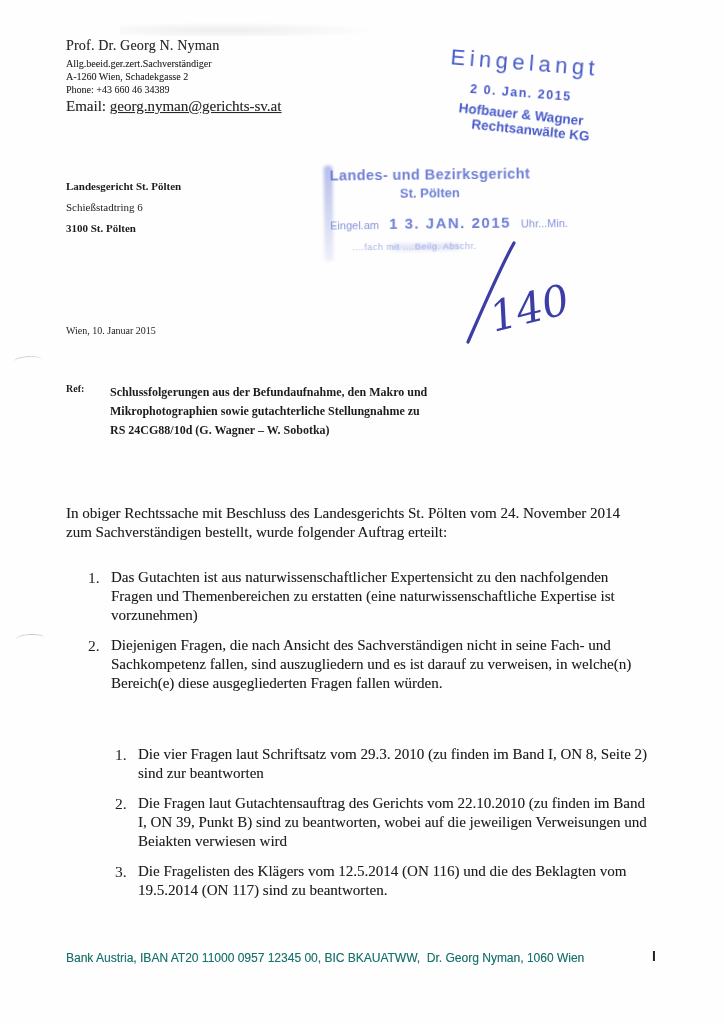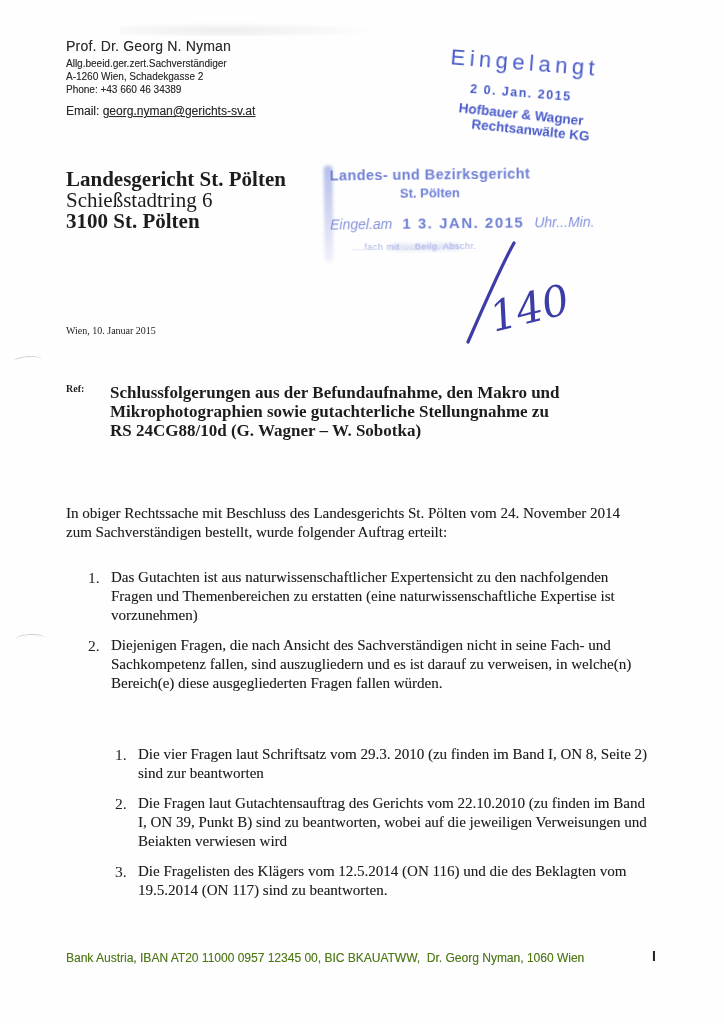--- a/index.html
+++ b/index.html
@@ -12,98 +12,98 @@
     background: var(--paper, #ffffff);
     overflow: hidden;
     font-family: "Liberation Serif", serif;
     color: var(--text, #1d1d1d);
   }
   .abs { position: absolute; }
 
   
   .letterhead {
     left: 66px; top: 38px;
-    font-family: Liberation Sans, sans-serif;
+    font-family: Liberation Serif, serif;
     color: #2a2a2a;
     text-shadow: 0.2px 0.2px 0.4px rgba(0,0,0,0.35);
   }
   .lh-name { font-size: 14px; letter-spacing: .2px; margin-bottom: 3px; }
   .lh-small { font-size: 10px; line-height: 13px; }
-  .lh-email-row { font-size: 12px; margin-top: 8px; }
+  .lh-email-row { font-size: 15px; margin-top: 2px; }
   .lh-email { text-decoration: underline; }
 
   
   .stamp-received {
     left: 448px; top: 50px;
     transform: rotate(4.5deg);
     color: var(--stamp_received, #3a4ec4);
     font-family: "Liberation Sans", sans-serif;
     filter: blur(.3px);
     opacity: .92;
   }
   .sr-title { font-size: 22px; letter-spacing: 4.5px; font-weight: 500; }
   .sr-date { font-size: 12.5px; font-weight: 700; letter-spacing: 1.5px; margin: 10px 0 0 22px; }
   .sr-firm1 { font-size: 13.5px; font-weight: 700; margin: 7px 0 0 12px; transform: rotate(1.5deg); }
   .sr-firm2 { font-size: 13.5px; font-weight: 700; margin: 0 0 0 26px; transform: rotate(1.5deg); }
 
   
-  .recipient { left: 66px; top: 169px; font-size: 21px; line-height: 21px; }
+  .recipient { left: 66px; top: 176px; font-size: 11px; line-height: 21px; }
   .rc-bold { font-weight: 700; }
   .rc-ref { margin-top: 15px; }
 
   
   .stamp-court {
     left: 330px; top: 166px; width: 290px;
     transform: rotate(-0.6deg);
     color: var(--stamp_court, #5b6ed0);
     font-family: "Liberation Sans", sans-serif;
     filter: blur(.4px);
     opacity: .88;
   }
   .sc-line1 { font-size: 14.5px; font-weight: 700; letter-spacing: .4px; }
   .sc-line2 { font-size: 13px; font-weight: 700; margin: 3px 0 0 70px; }
   .sc-daterow { margin-top: 14px; display: flex; align-items: baseline; gap: 10px; }
-  .sc-lab { font-size: 14px; opacity: .85; font-style: italic; }
+  .sc-lab { font-size: 11px; opacity: .85; }
   .sc-date { font-size: 15px; font-weight: 700; letter-spacing: 1.5px; }
   .sc-detail { font-size: 9px; margin: 10px 0 0 22px; opacity: .6; letter-spacing: .5px; }
   .sc-smudge-line {
     position: absolute; left: 60px; top: 78px; width: 70px; height: 5px;
     background: var(--stamp_court, #5b6ed0); opacity: .25; filter: blur(2px);
     border-radius: 3px;
   }
   .sc-ink-bar {
     position: absolute; left: -6px; top: -2px; width: 9px; height: 96px;
     background: linear-gradient(var(--stamp_court, #5b6ed0), rgba(91,110,208,.2));
     opacity: .5; filter: blur(1.6px); border-radius: 4px;
   }
 
   
   .handwritten { left: 452px; top: 240px; }
 
   
   .dateline { left: 66px; top: 325px; font-size: 10px; }
   .subject-label { left: 66px; top: 383px; font-size: 10px; font-weight: 700; }
-  .subject-text { left: 110px; top: 383px; width: 500px; font-size: 17px; font-weight: 700;
+  .subject-text { left: 110px; top: 383px; width: 500px; font-size: 12px; font-weight: 700;
                   line-height: 19px; white-space: pre-line; }
   .para { font-size: 15px; line-height: 19px; white-space: pre-line;
           text-shadow: 0.2px 0.2px 0.3px rgba(0,0,0,0.3); }
   .intro { left: 66px; top: 504px; width: 610px; }
   .middle { left: 66px; top: 699px; width: 610px; }
   .list { display: flex; flex-direction: column; }
   .list1 { left: 88px; top: 568px; width: 590px; }
   .list2 { left: 115px; top: 745px; width: 565px; }
   .li-row { display: flex; margin-bottom: 11px; }
   .li-num { width: 23px; flex: 0 0 23px; font-size: 15.5px; line-height: 19px; }
   .li-text { flex: 1; }
 
   
   .footer-text {
     left: 66px; top: 951px;
     font-family: "Liberation Sans", sans-serif;
-    font-size: 12px; color: #4d7c0f; white-space: pre;
+    font-size: 12px; color: #0f766e; white-space: pre;
     text-shadow: 0.2px 0.2px 0.4px rgba(0,0,0,0.3);
   }
   .page-number { left: 652px; top: 948px; font-family: "Liberation Sans", sans-serif;
                  font-size: 14px; font-weight: 700; color: #222; }
 
   
   .artifact-arc {
     position: absolute; width: 28px; height: 9px;
     border-top: 1.6px solid #b9b9b9; border-radius: 50%;
     opacity: .7;

